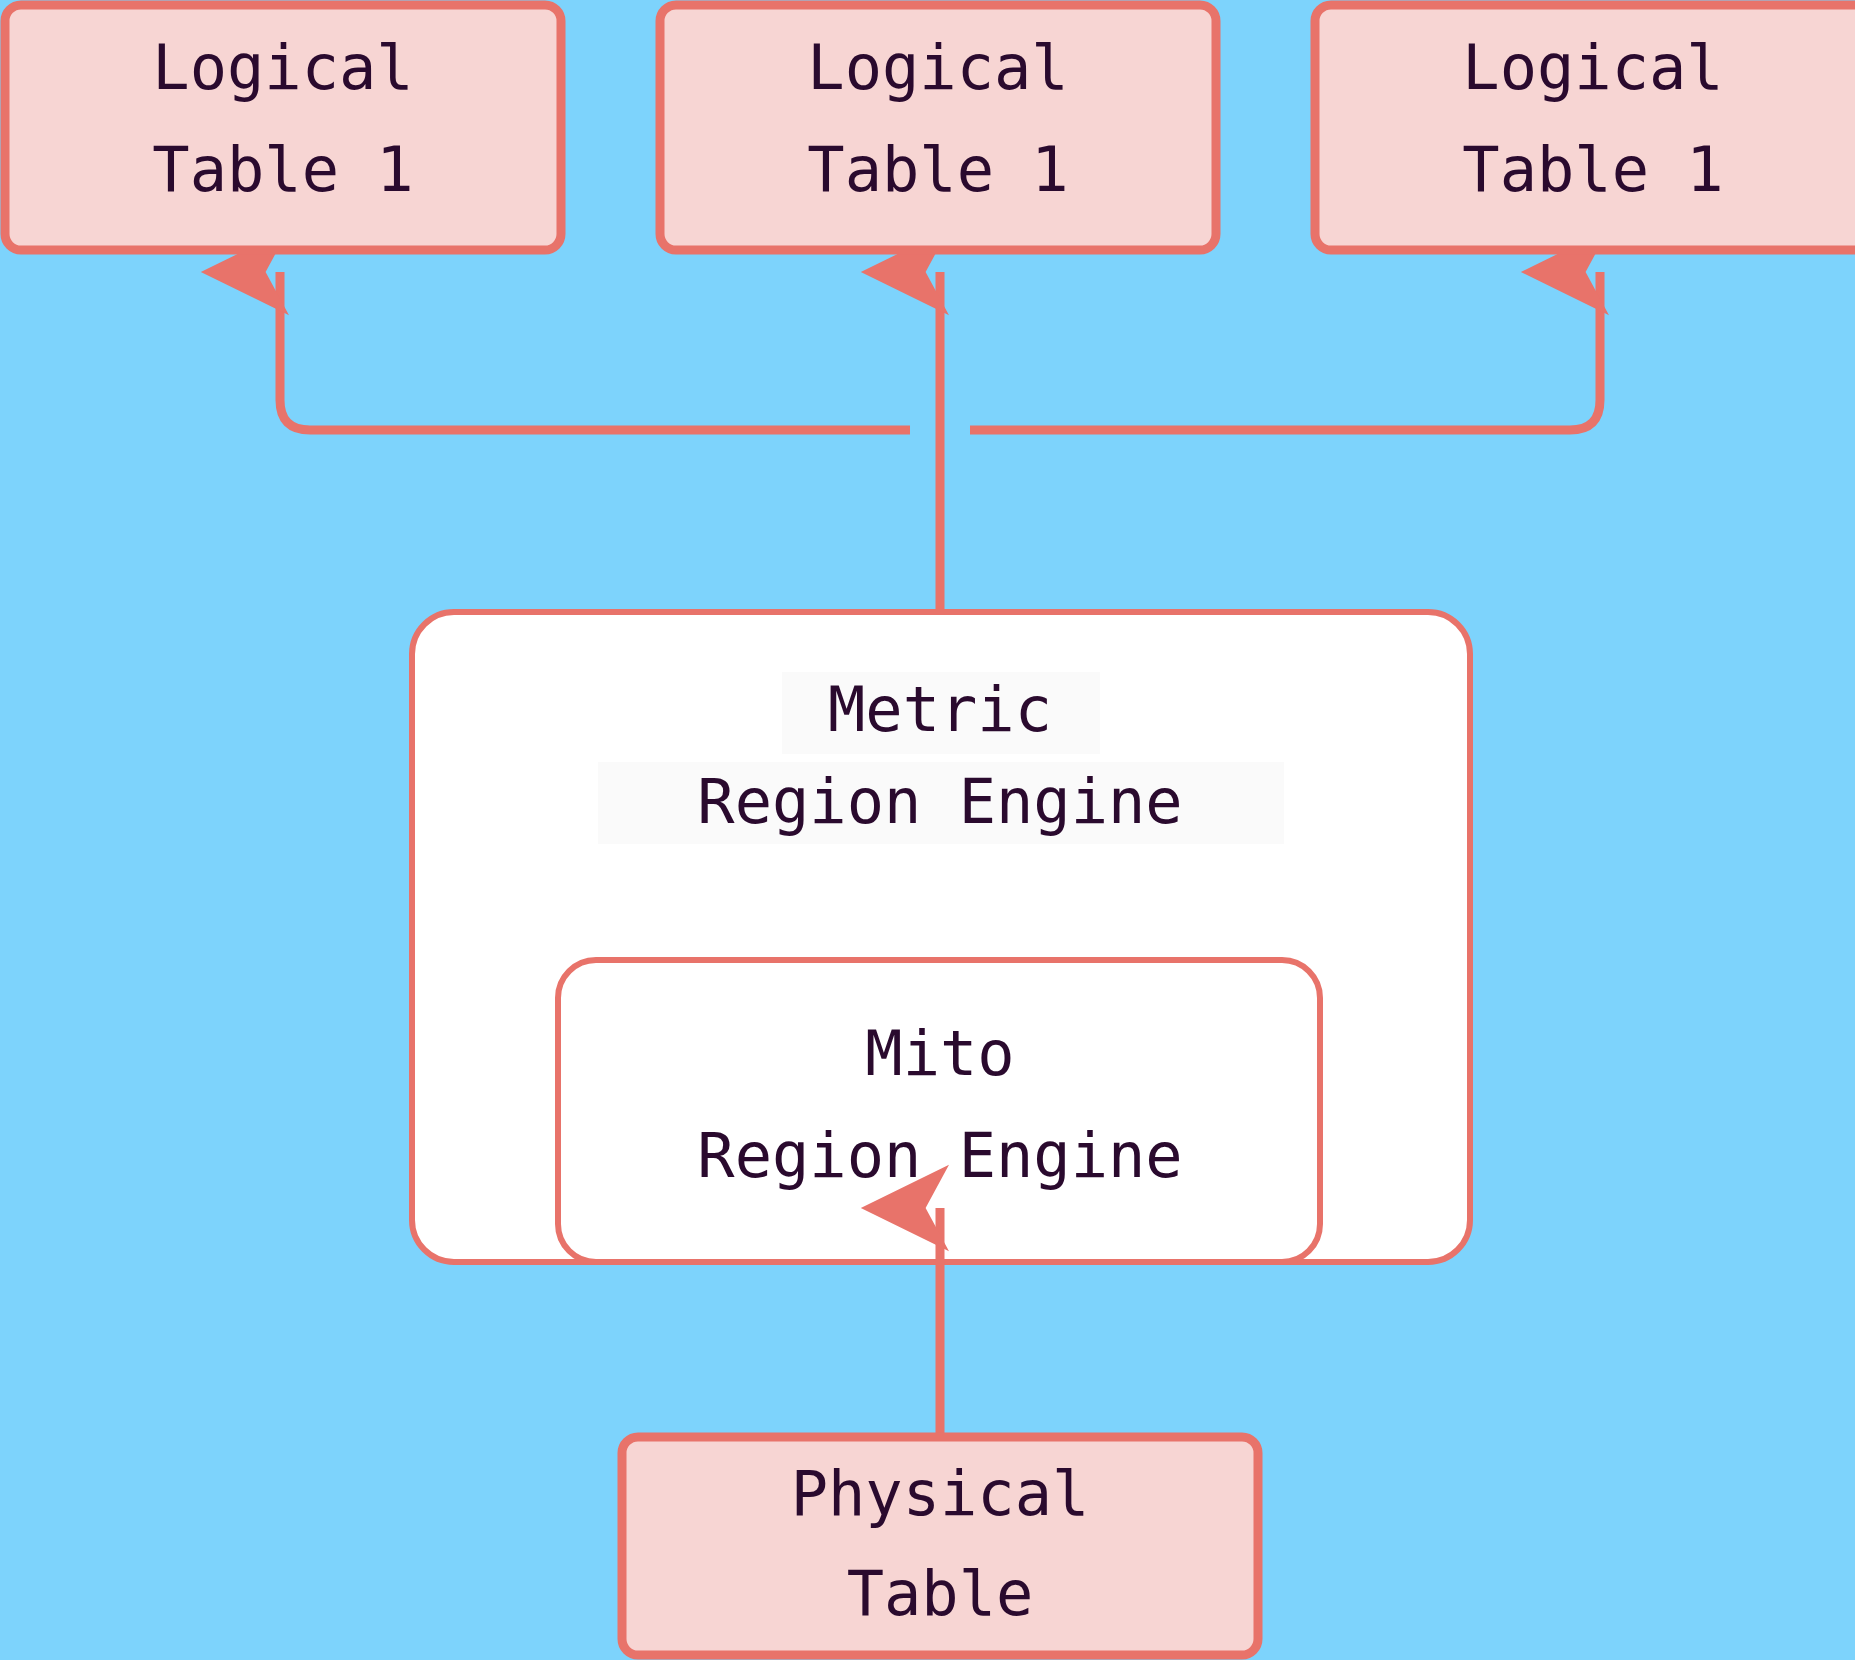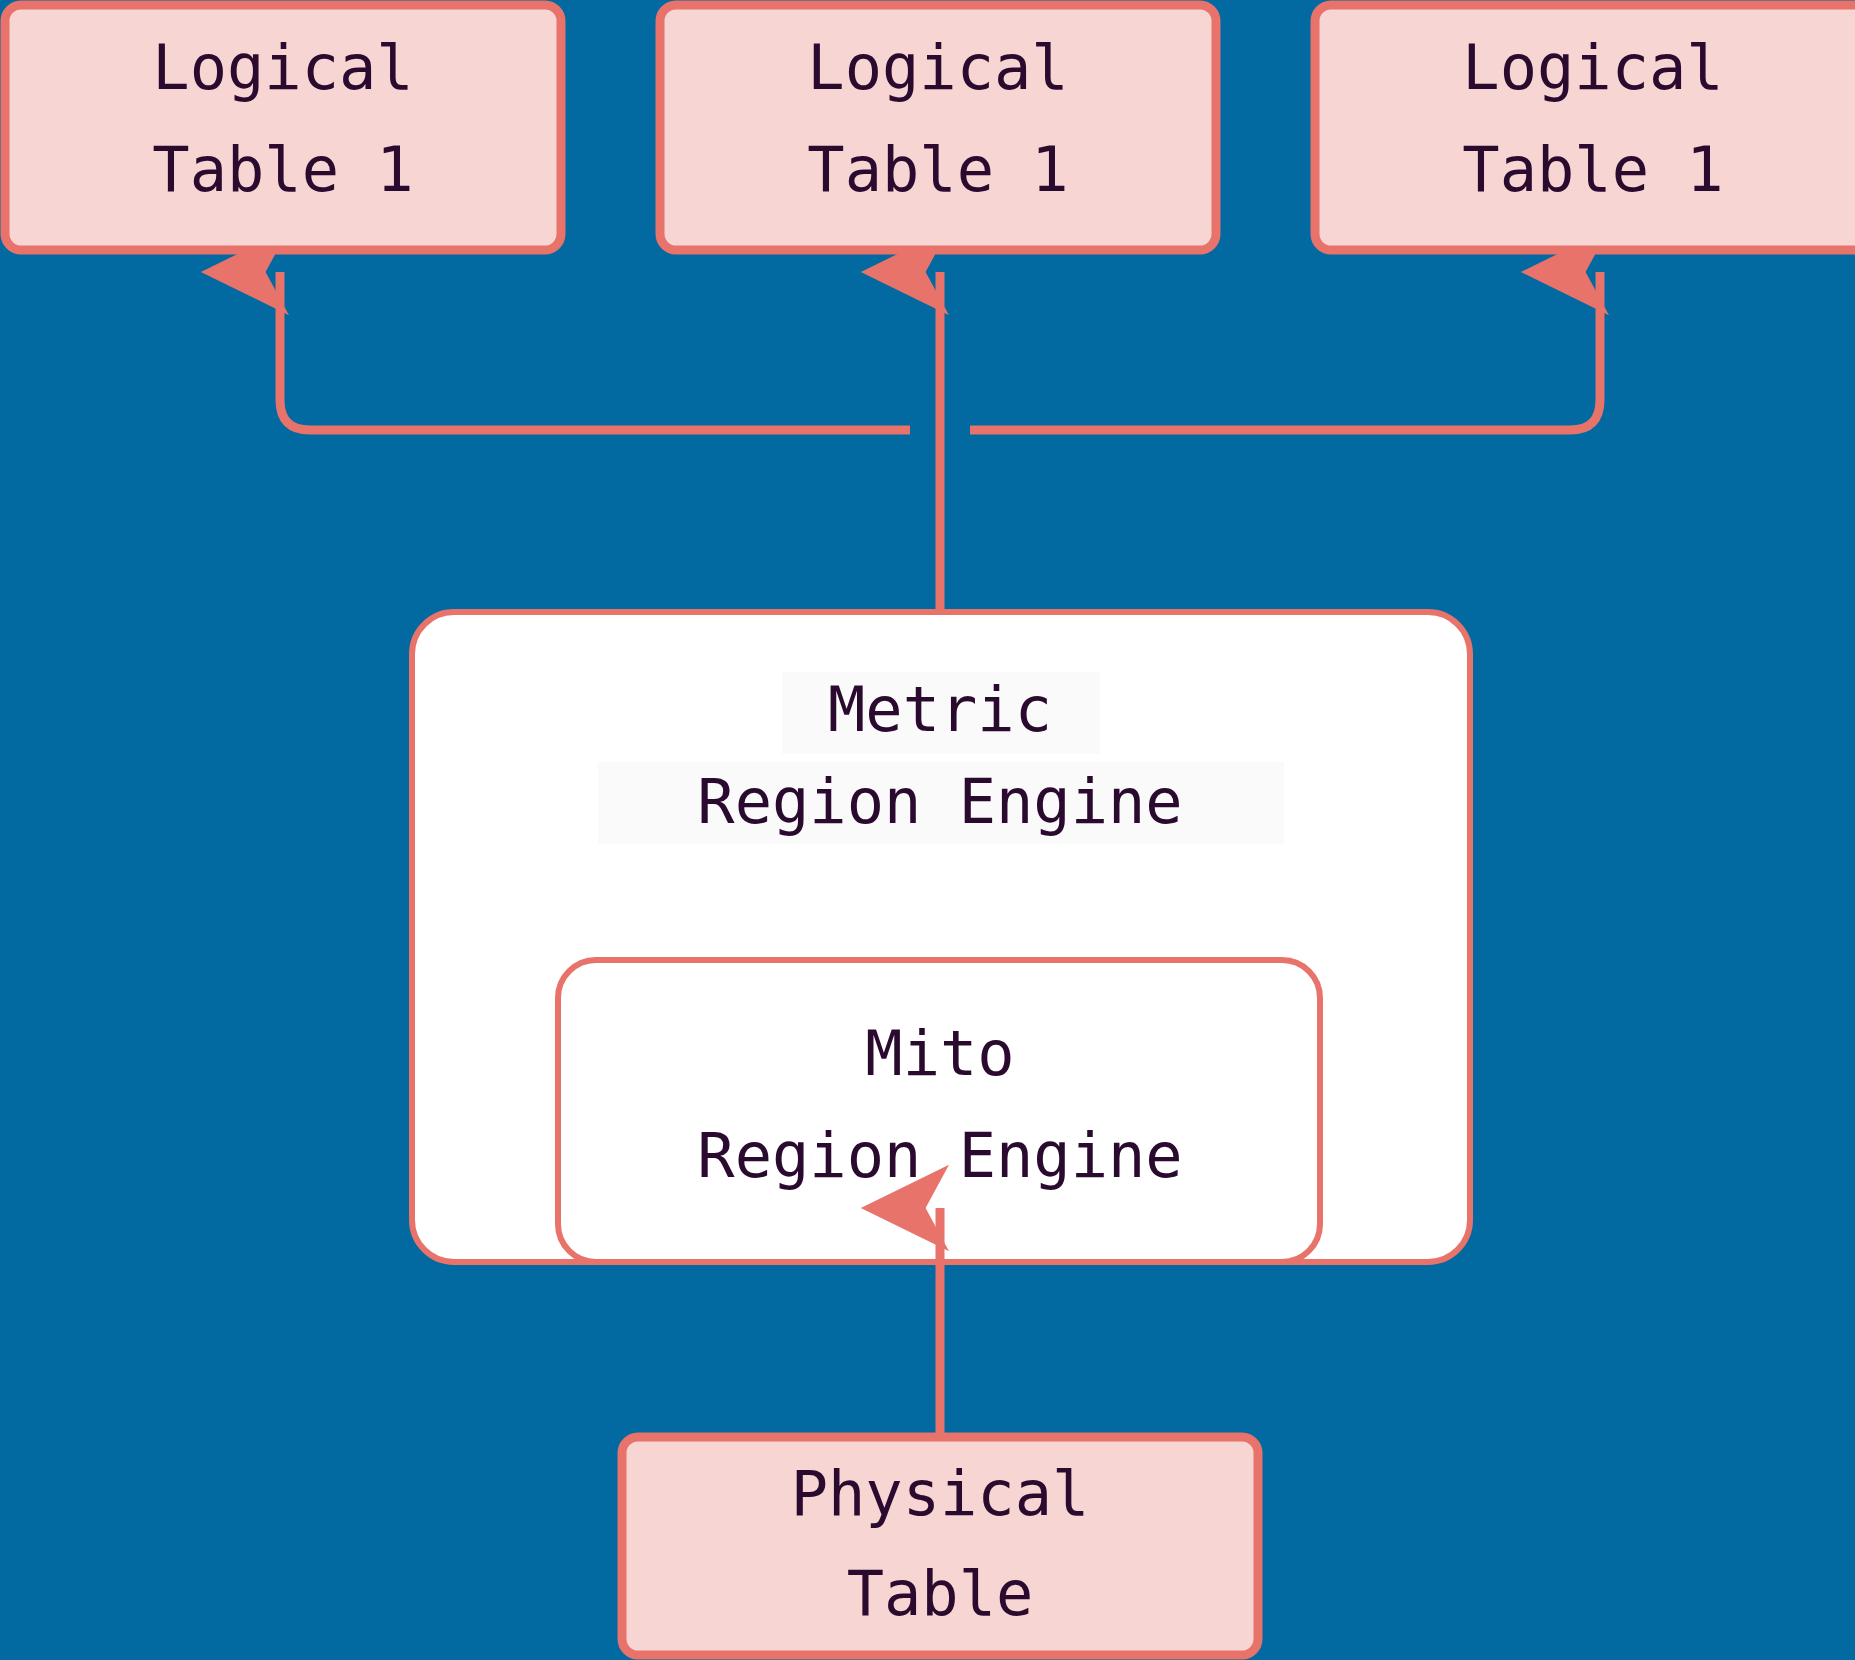--- a/index.html
+++ b/index.html
@@ -11,21 +11,21 @@
   body {
     width: 1855px;
     height: 1660px;
     overflow: hidden;
     font-family: "DejaVu Sans Mono", "Liberation Mono", monospace;
   }
   #diagram-root {
     position: relative;
     width: 1855px;
     height: 1660px;
-    background: #0369a1;
+    background: #7dd3fc;
   }
   svg.diagram-canvas {
     position: absolute;
     top: 0;
     left: 0;
     width: 1855px;
     height: 1660px;
     display: block;
   }
   .node-label {

